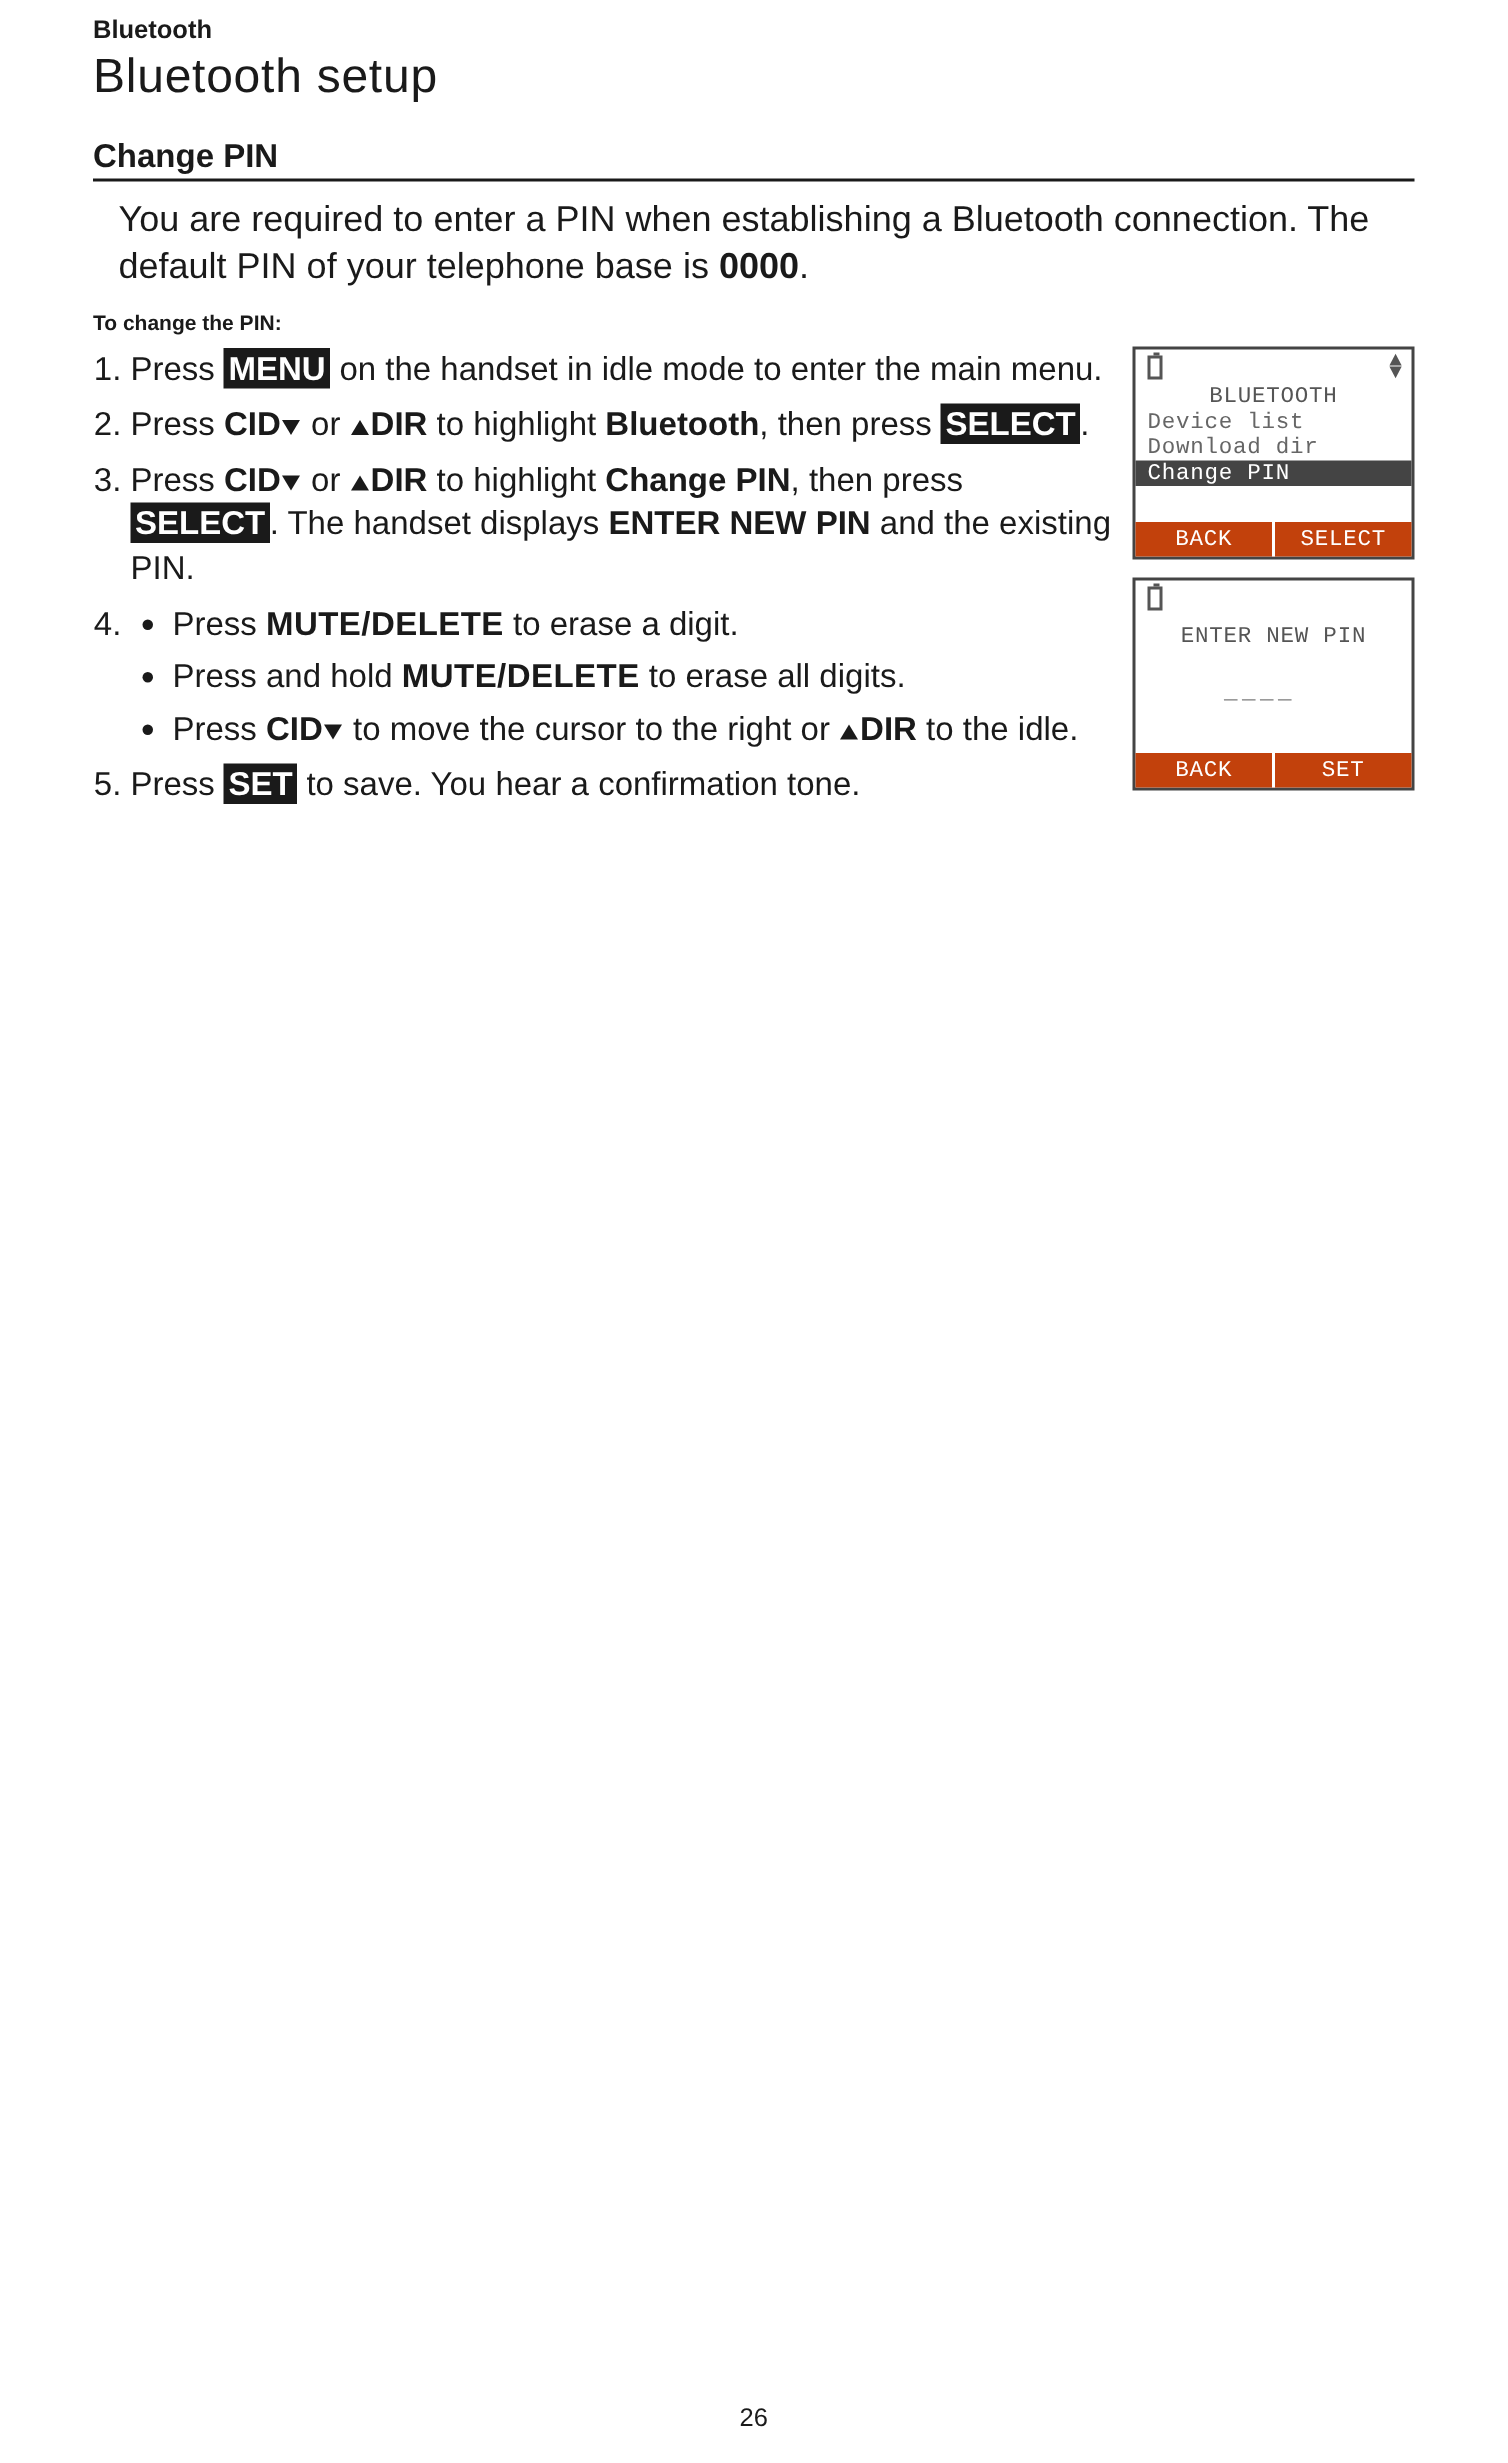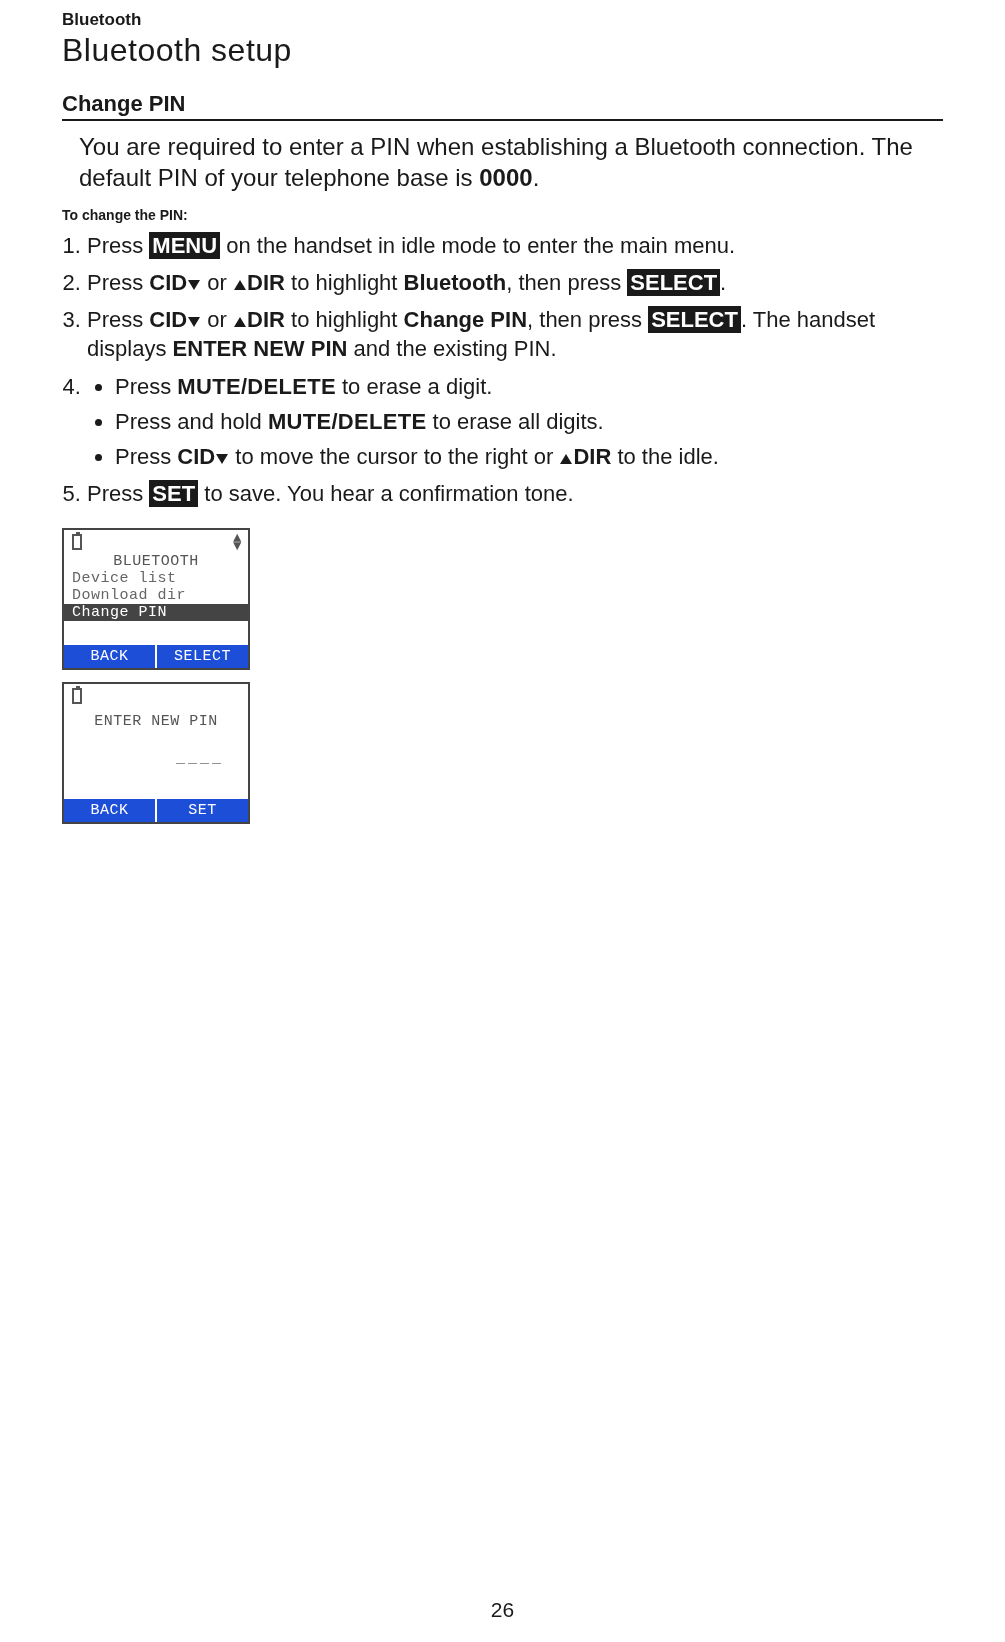--- a/index.html
+++ b/index.html
@@ -37,21 +37,20 @@
     }
     .subhead {
       font-size: 14px;
       font-weight: bold;
       margin-bottom: 8px;
     }
     .content-wrap {
       display: flex;
       gap: 12px;
       align-items: flex-start;
-      flex-direction: column;
     }
     .text-col { flex: 1; }
     .screens-col {
       width: 188px;
       flex-shrink: 0;
     }
     ol.steps {
       list-style: decimal;
       padding-left: 25px;
       font-size: 22px;
@@ -122,33 +121,33 @@
     .lcd-line { padding-left: 2px; color: #666; }
     .lcd-line-sel {
       background: #444;
       color: #fff;
       padding-left: 2px;
       margin: 0 -6px;
       padding-left: 8px;
     }
     .lcd-softkeys {
       display: flex;
-      background: #1d4ed8;
+      background: #c2410c;
       color: #fff;
       font-size: 15px;
     }
     .lcd-sk {
       flex: 1;
       text-align: center;
       padding: 3px 0;
       border-right: 2px solid #fff;
     }
     .lcd-sk:last-child { border-right: none; }
     .lcd-input-area {
-      text-align: right;
+      text-align: center;
       padding-right: 18px;
       padding-top: 20px;
       color: #666;
       letter-spacing: 3px;
     }
     .tri-down {
       display: inline-block;
       width: 0; height: 0;
       border-left: 6px solid transparent;
       border-right: 6px solid transparent;
@@ -163,21 +162,21 @@
       border-right: 6px solid transparent;
       border-bottom: 10px solid #1a1a1a;
       vertical-align: baseline;
       margin: 0 1px;
     }
     .page-num {
       position: absolute;
       bottom: 20px;
       left: 0; right: 0;
       text-align: center;
-      font-size: 21px;
+      font-size: 17px;
     }
   </style>
 </head>
 <body>
 
 <div class="breadcrumb">Bluetooth</div>
 <div class="page-title">Bluetooth setup</div>
 
 <div class="section-heading">Change PIN</div>
 

